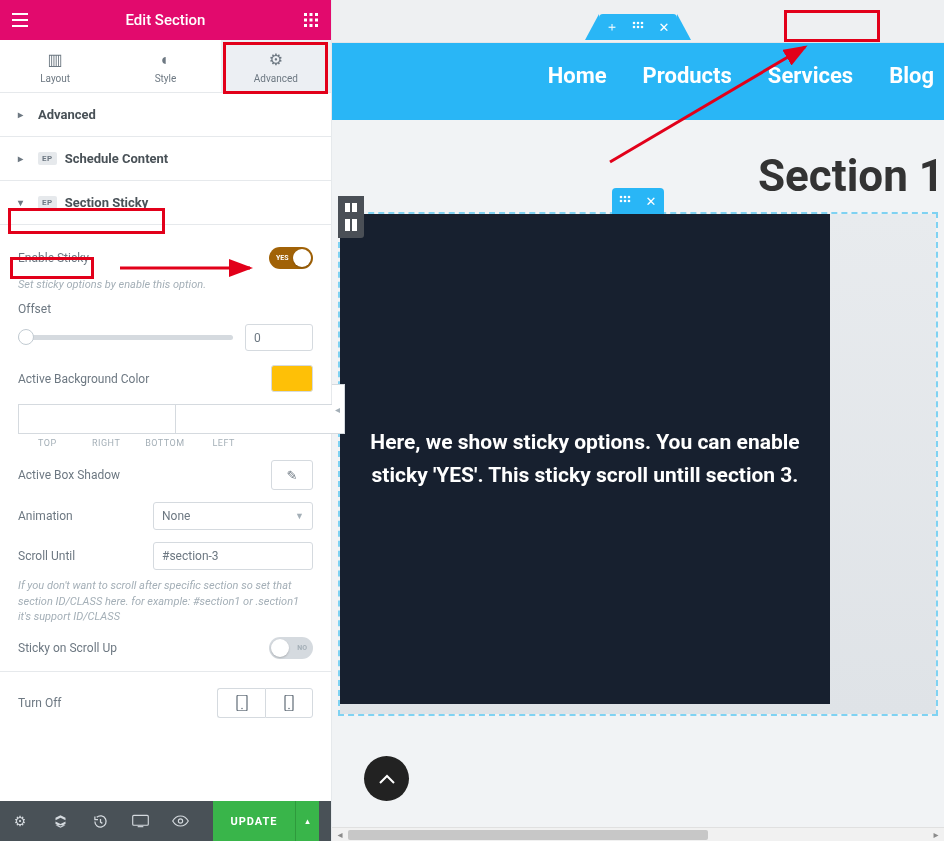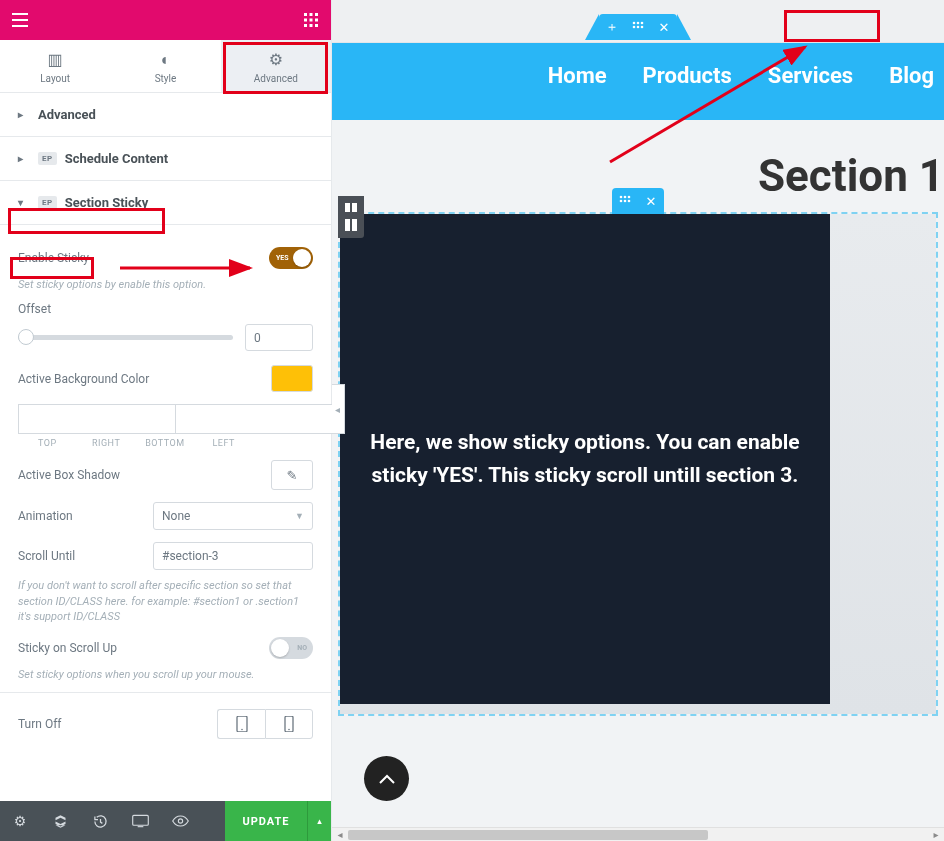--- a/index.html
+++ b/index.html
@@ -62,21 +62,21 @@
 .seg-btns { display:flex; }
 .seg-btns .seg { width:48px; height:30px; border:1px solid #d5dadf; display:flex; align-items:center; justify-content:center; cursor:pointer; color:#6d7882; font-size:12px; }
 .seg-btns .seg:first-child { border-radius:3px 0 0 3px; border-right:none;}
 .seg-btns .seg:last-child { border-radius:0 3px 3px 0; }
 
 .divider-line { border-top:1px solid #e6e9ec; margin:6px -18px 0; padding-top:12px;}
 
 
 .bottom-bar { margin-top:auto; height:40px; background:#495157; display:flex; align-items:center; color:#fff; }
 .bottom-bar .bb-ico { width:40px; height:40px; display:flex; align-items:center; justify-content:center; cursor:pointer; font-size:14px; color:#d5dadf; }
-.update-btn { flex:1; margin:0 0 0 auto; display:flex; align-items:stretch; max-width:106px; height:100%; }
+.update-btn { flex:1; margin:0 12px 0 auto; display:flex; align-items:stretch; max-width:106px; height:100%; }
 .update-btn .main { flex:1; background:#39b54a; display:flex; align-items:center; justify-content:center; font-size:11px; font-weight:700; letter-spacing:1px; cursor:pointer; }
 .update-btn .more { width:24px; background:#39b54a; border-left:1px solid #2e9a3c; display:flex; align-items:center; justify-content:center; font-size:9px; cursor:pointer; }
 
 
 .canvas { flex:1; background:#f1f3f5; position:relative; overflow:hidden; }
 .canvas-inner { position:absolute; inset:0; overflow:auto; }
 .topbar-area { height:43px; background:#eef0f2; border-bottom:1px solid #e3e6e9; }
 
 .section-handle { position:absolute; top:14px; left:50%; transform:translateX(-50%); display:flex; background:#29b6f6; border-radius:4px 4px 0 0; padding:0; }
 .section-handle.trap::before,
@@ -115,20 +115,21 @@
 </head>
 <body>
 
 <div class="panel">
   <div class="panel-header">
     <div class="burger">
       <svg width="16" height="14" viewBox="0 0 16 14">
           <path d="M0 1h16M0 7h16M0 13h16" stroke="#fff" stroke-width="2"></path>
         </svg>
     </div>
+    <div class="title">Edit Section</div>
     <div class="apps">
       <svg width="14" height="14" viewBox="0 0 14 14">
           <g fill="#fff">
             <rect width="3" height="3"></rect>
             <rect x="5.5" width="3" height="3"></rect>
             <rect x="11" width="3" height="3"></rect>
             <rect y="5.5" width="3" height="3"></rect>
             <rect x="5.5" y="5.5" width="3" height="3"></rect>
             <rect x="11" y="5.5" width="3" height="3"></rect>
             <rect y="11" width="3" height="3"></rect>
@@ -240,21 +241,20 @@
     </div>
     <div class="help-text">If you don't want to scroll after specific section so set that section ID/CLASS here. for example: #section1 or .section1 it's support ID/CLASS</div>
 
     <div class="ctrl-row">
       <span class="ctrl-label">Sticky on Scroll Up</span>
       <div class="toggle off">
         <span class="yes">NO</span>
         <span class="knob"></span>
       </div>
     </div>
-    <div class="help-text">Set sticky options when you scroll up your mouse.</div>
 
     <div class="divider-line"></div>
     <div class="ctrl-row" style="margin-top:4px">
       <span class="ctrl-label">Turn Off</span>
       <div class="seg-btns">
         <div class="seg">
           <svg width="12" height="16" viewBox="0 0 12 16">
               <rect x="1" y="0" width="10" height="16" rx="1.5" fill="none" stroke="#6d7882" stroke-width="1.3"></rect>
               <circle cx="6" cy="13.5" r=".8" fill="#6d7882"></circle>
             </svg>

